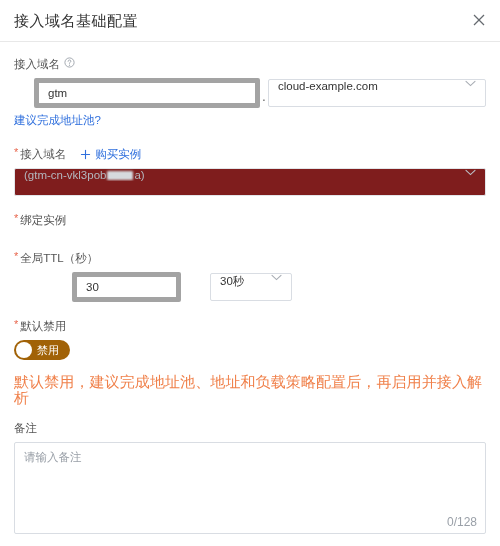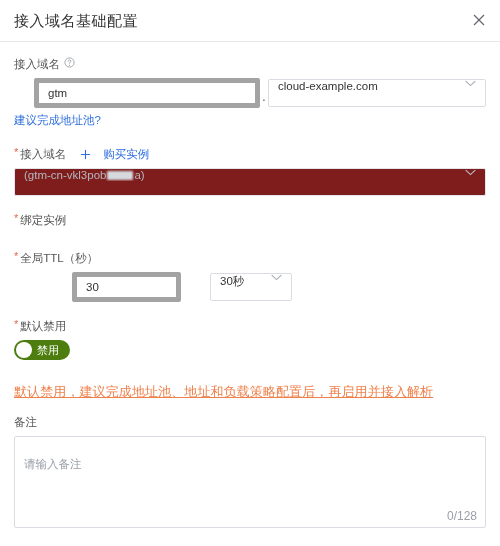--- a/index.html
+++ b/index.html
@@ -86,21 +86,20 @@
   }
   .help-icon svg { display: block; }
 
   .label-link {
     color: #2f6fdd;
     font-size: 11.5px;
     margin-left: 14px;
     cursor: pointer;
     display: inline-flex;
     align-items: center;
-    gap: 8px;
   }
   .plus-icon {
     display: inline-block;
     width: 11px;
     height: 11px;
     margin-right: 4px;
     position: relative;
     top: 0px;
   }
   .plus-icon svg { display: block; }
@@ -192,21 +191,21 @@
   .ttl-input { width: 109px; }
   .ttl-unit { width: 82px; margin-left: 29px; }
 
   
   .toggle {
     display: inline-flex;
     align-items: center;
     height: 20px;
     min-width: 56px;
     border-radius: 10px;
-    background: #4d7c0f;
+    background: #a16207;
     padding: 0;
     cursor: pointer;
     position: relative;
     box-sizing: border-box;
   }
   .toggle-knob {
     width: 16px;
     height: 16px;
     border-radius: 50%;
     background: #ffffff;
@@ -215,41 +214,40 @@
   }
   .toggle-text {
     color: #ffffff;
     font-size: 11px;
     padding: 0 9px 0 5px;
     line-height: 20px;
     white-space: nowrap;
   }
 
   .warn-text {
-    margin-top: 22px;
-    font-size: 13px;
+    margin-top: 12px;
+    font-size: 15px;
     color: #f0804a;
     line-height: 16px;
     letter-spacing: 0.1px;
-    text-decoration: underline;
   }
 
   
   .textarea-wrap {
     position: relative;
     height: 92px;
     border: 1px solid #d9dde3;
     border-radius: 2px;
     background: #ffffff;
     box-sizing: border-box;
   }
   .textarea-placeholder {
     position: absolute;
     left: 9px;
-    top: 20px;
+    top: 7px;
     font-size: 11.5px;
     color: #9aa0a8;
   }
   .textarea-counter {
     position: absolute;
     right: 8px;
     bottom: 4px;
     font-size: 12px;
     color: #9aa0a8;
   }

